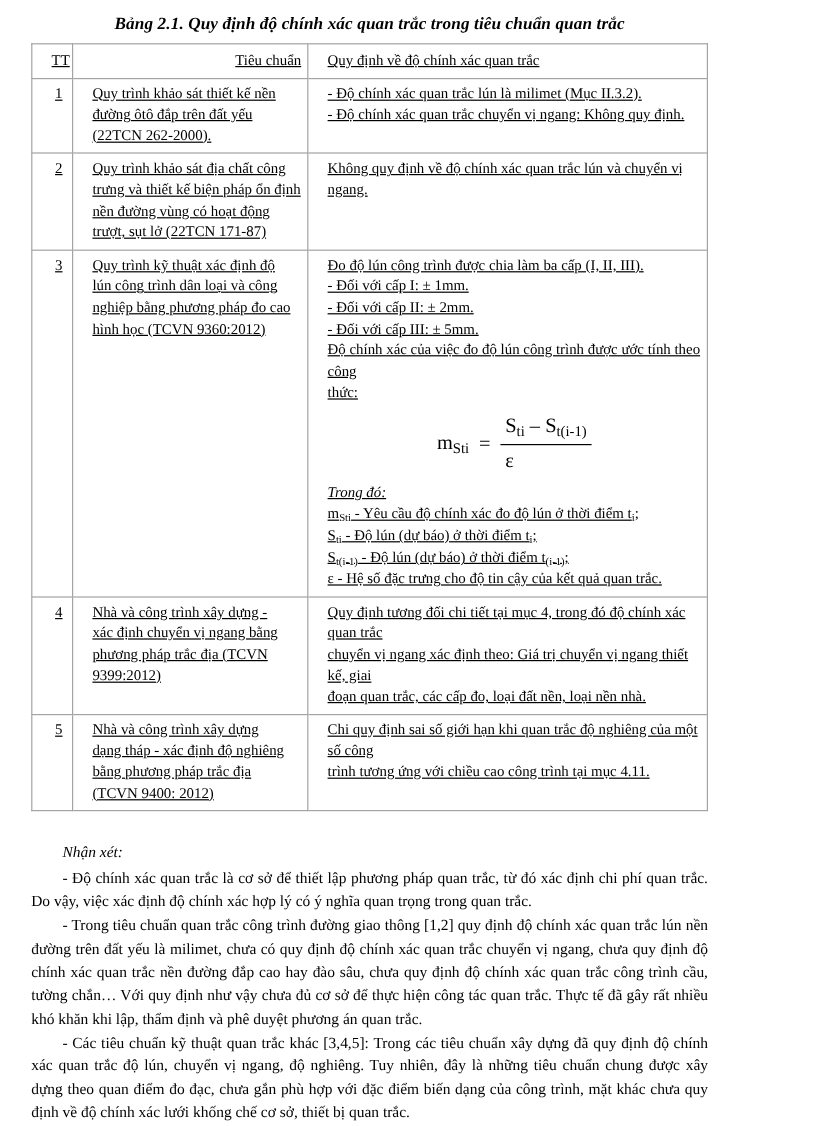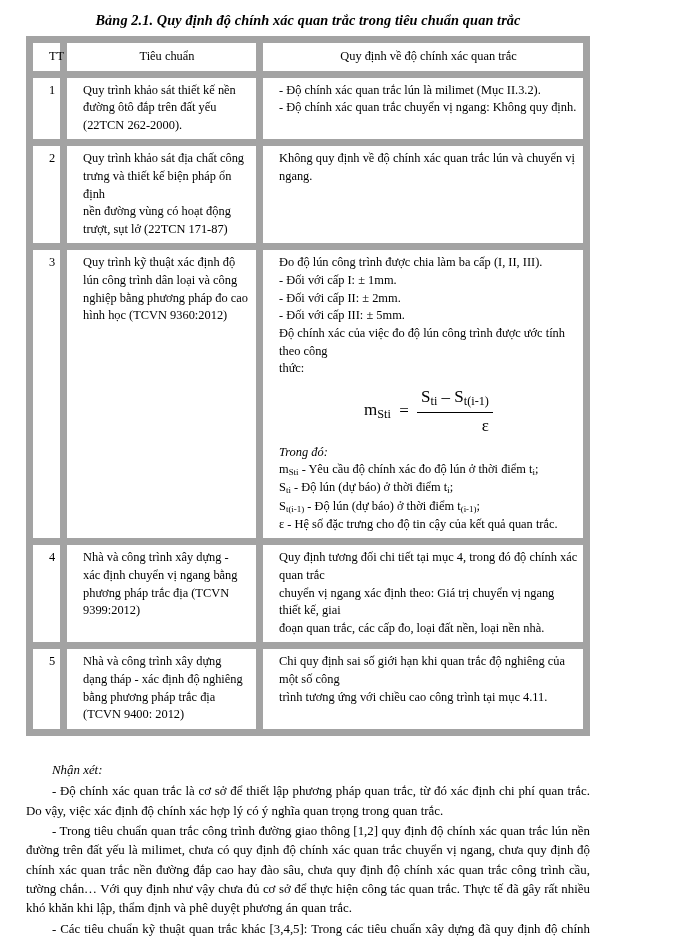--- a/index.html
+++ b/index.html
@@ -28,25 +28,26 @@
     font-size: 14.3px;
     margin: 2px 0 7px 0;
     letter-spacing: 0.1px;
   }
   table.spec {
     border-collapse: collapse;
     width: 100%;
     table-layout: fixed;
   }
   table.spec td, table.spec th {
-    border: 7px solid #a3a3a3;
+    border: 1px solid #a3a3a3;
     vertical-align: top;
     padding: 4px 5px 5px 16px;
     font-size: 12.4px;
     line-height: 1.42;
+    text-decoration: underline;
   }
   table.spec th {
     text-align: center;
     font-weight: normal;
     vertical-align: middle;
     padding-top: 5px;
     padding-bottom: 5px;
   }
   .col-tt { width: 34px; }
   .col-std { width: 196px; }
@@ -75,21 +76,21 @@
     padding-right: 3px;
   }
   .formula .eq {
     display: inline-block;
     vertical-align: middle;
     padding: 0 4px 0 1px;
   }
   .frac {
     display: inline-block;
     vertical-align: middle;
-    text-align: right;
+    text-align: left;
   }
   .frac .num {
     display: block;
     padding: 0 4px 1px 4px;
     border-bottom: 1px solid #000;
   }
   .frac .den {
     display: block;
     padding: 1px 4px 0 4px;
   }
@@ -122,22 +123,22 @@
 
   <table class="spec">
     <colgroup>
       <col class="col-tt">
       <col class="col-std">
       <col class="col-req">
     </colgroup>
     <thead>
       <tr>
         <th class="hdr-tt">TT</th>
-        <th style="text-align:center;">Tiêu chuẩn</th>
-        <th style="text-align:center;">Quy định về độ chính xác quan trắc</th>
+        <th style="text-align:right;">Tiêu chuẩn</th>
+        <th style="text-align:left;">Quy định về độ chính xác quan trắc</th>
       </tr>
     </thead>
     <tbody>
 
       <tr>
         <td class="tt">1</td>
         <td>
           <span class="line">Quy trình khảo sát thiết kế nền</span>
           <span class="line">đường ôtô đắp trên đất yếu</span>
           <span class="line">(22TCN 262-2000).</span>

